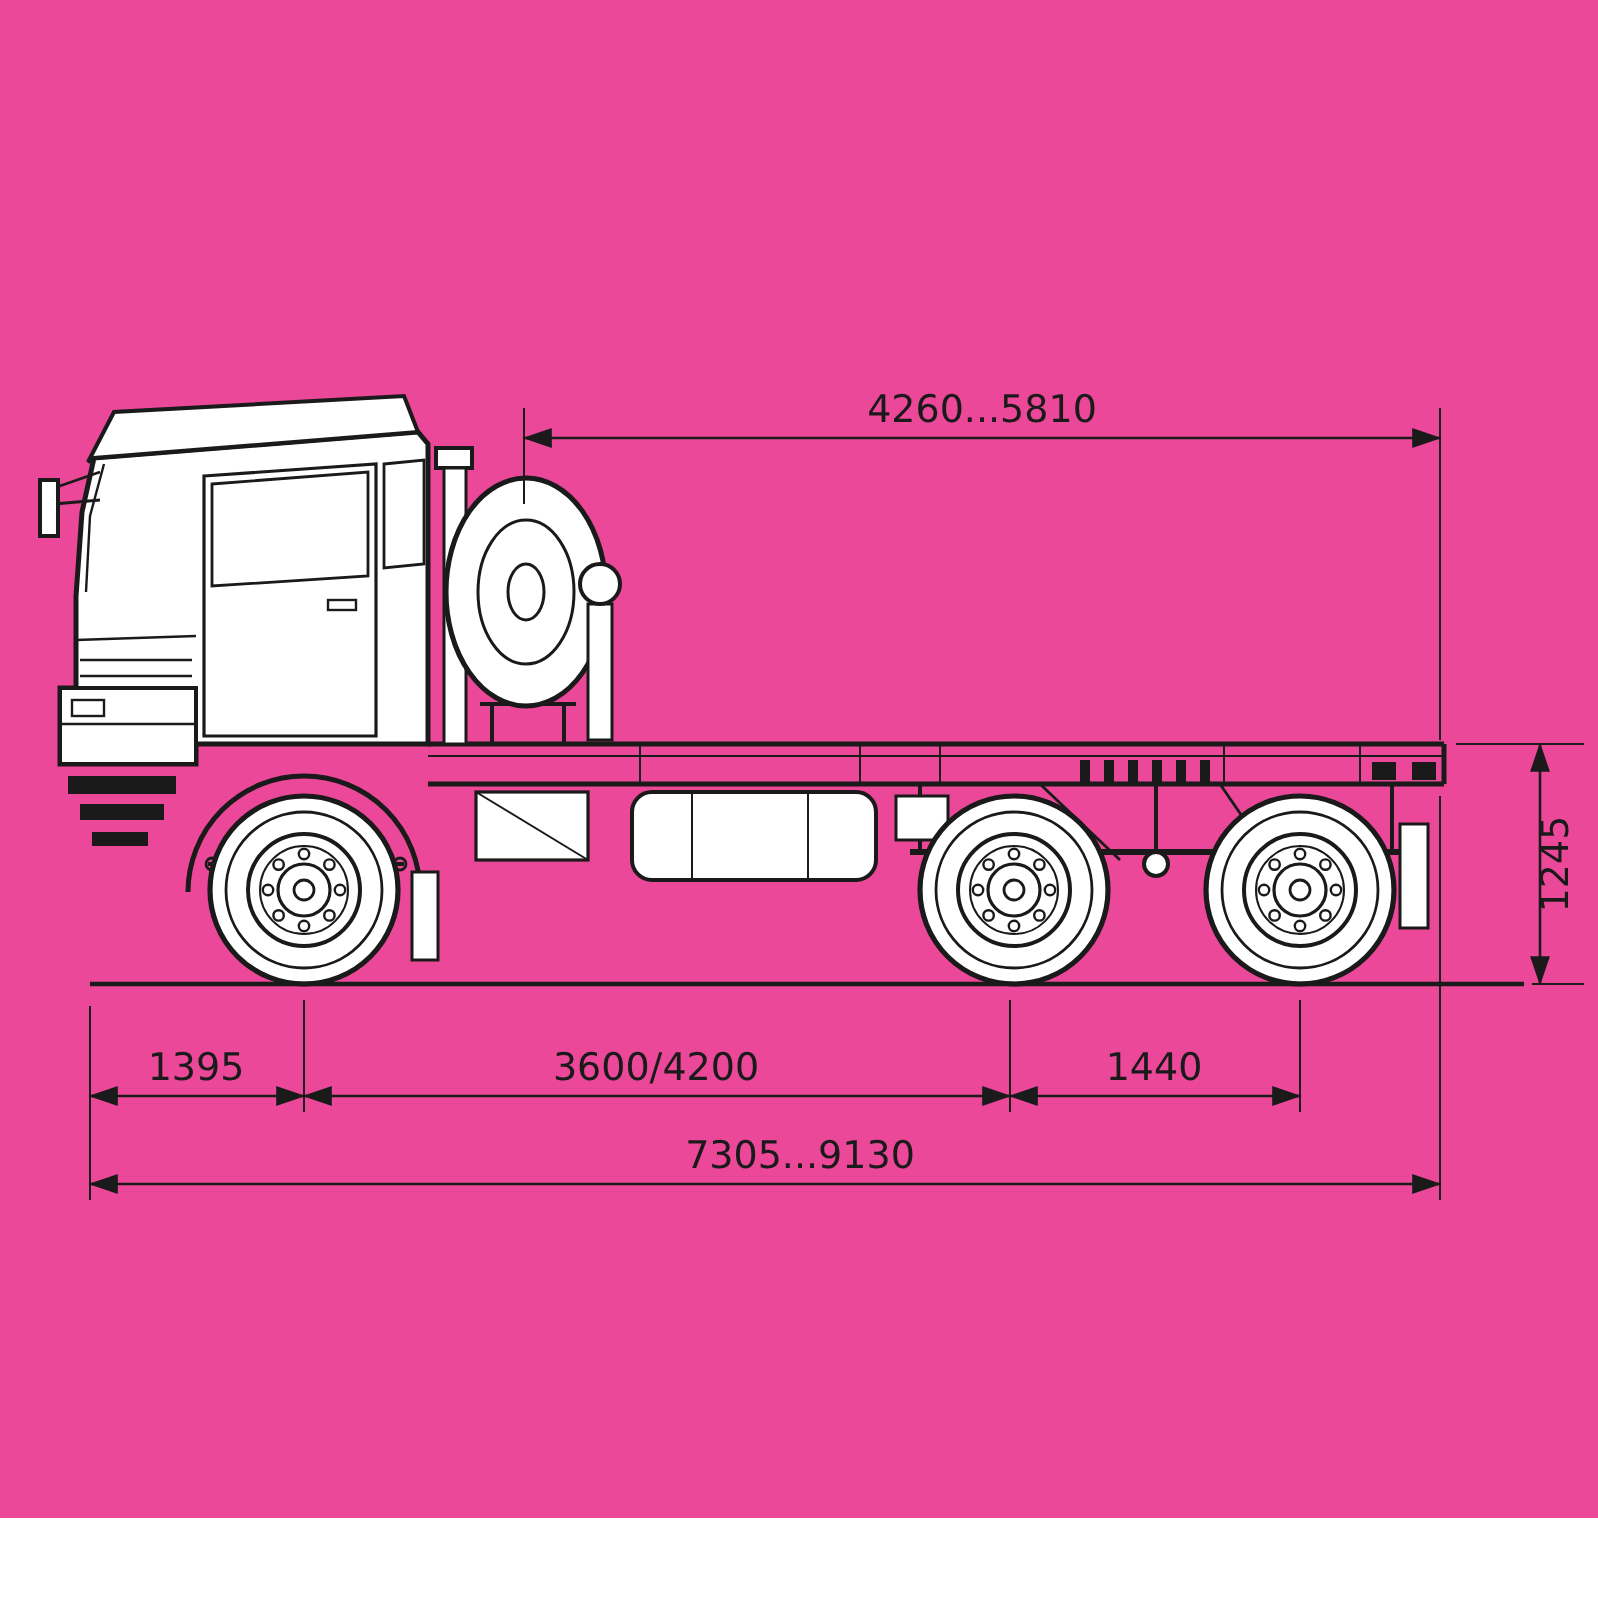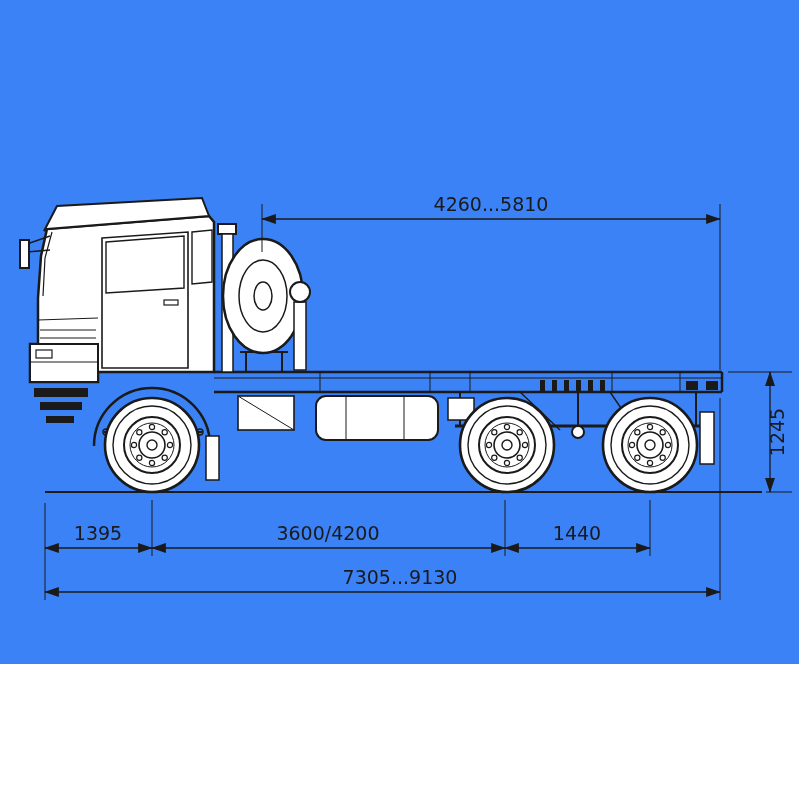--- a/index.html
+++ b/index.html
@@ -1,19 +1,19 @@
 <!DOCTYPE html>
 <html><head>
 <meta charset="utf-8">
 <style>
   html,body{margin:0;padding:0;background:#ffffff;}
   .page{
     position:relative;
-    width:799px;height:664px;
-    background:#3b82f6;
+    width:799px;height:759px;
+    background:#ec4899;
     font-family:"DejaVu Sans", sans-serif;
     overflow:hidden;
   }
   svg{display:block;}
   text{
     font-family:"DejaVu Sans", sans-serif;
     font-size:19px;
     fill:#1a1a1a;
   }
   .ink{stroke:#1a1a1a;}

